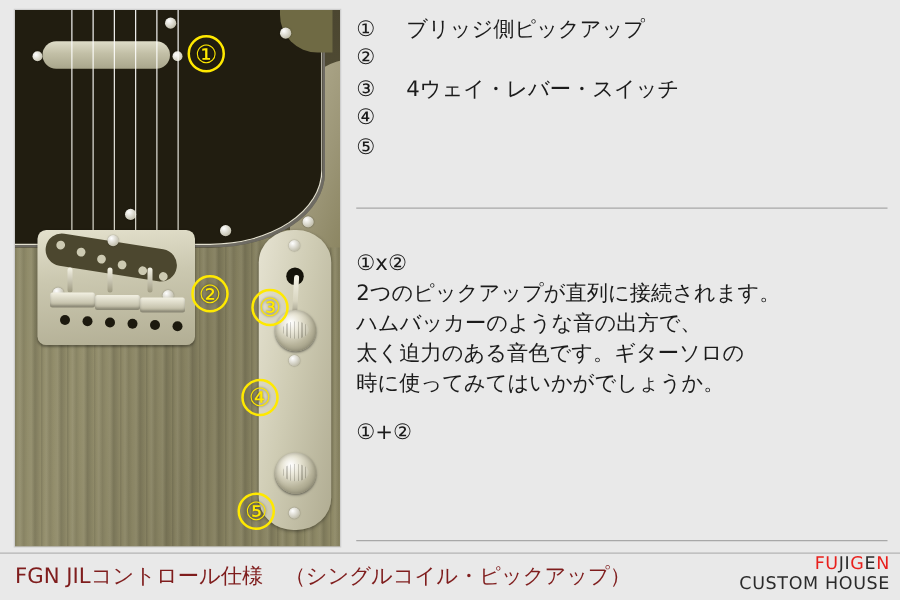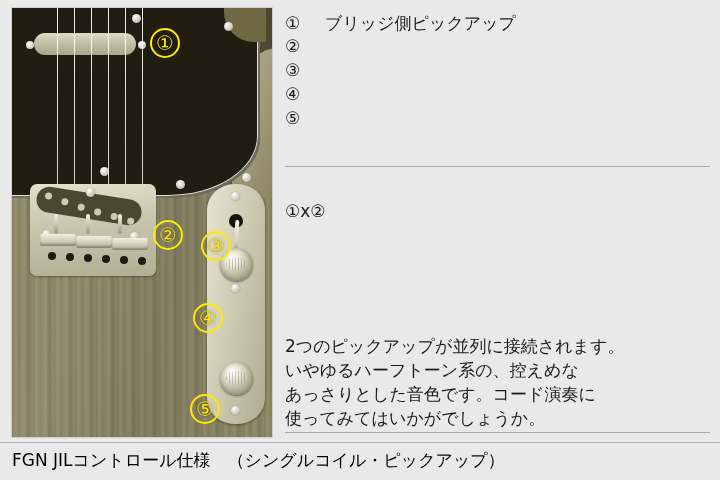--- a/index.html
+++ b/index.html
@@ -319,21 +319,21 @@
     top: 442px;
     width: 720px;
     height: 0;
     border-top: 1px solid #b4b4b4;
   }
   .footer-title {
     position: absolute;
     left: 12px;
     top: 449px;
     font-size: 17px;
-    color: #000000;
+    color: #7f1d1d;
     white-space: pre;
   }
   .brand {
     position: absolute;
     right: 8px;
     top: 443px;
     text-align: right;
     line-height: 16px;
   }
   .brand-top {
@@ -431,42 +431,47 @@
     <div class="legend">
       <div class="legend-row">
         <span class="legend-num">①</span>
         <span class="legend-label">ブリッジ側ピックアップ</span>
       </div>
       <div class="legend-row">
         <span class="legend-num">②</span>
       </div>
       <div class="legend-row">
         <span class="legend-num">③</span>
+        <span class="legend-label">4ウェイ・レバー・スイッチ</span>
       </div>
       <div class="legend-row">
         <span class="legend-num">④</span>
       </div>
       <div class="legend-row">
         <span class="legend-num">⑤</span>
       </div>
     </div>
 
     <div class="divider top"></div>
 
     <div class="block series">
-      <span class="head">①x②</span>
+      <span class="head">①x②</span><span>2つのピックアップが直列に接続されます。
+ハムバッカーのような音の出方で、
+太く迫力のある音色です。ギターソロの
+時に使ってみてはいかがでしょうか。</span>
     </div>
 
     <div class="block parallel">
-      <span>2つのピックアップが並列に接続されます。
-いやゆるハーフトーン系の、控えめな
-あっさりとした音色です。コード演奏に
-使ってみてはいかがでしょうか。</span>
+      <span class="head">①+②</span>
     </div>
 
     <div class="divider bottom"></div>
   </div>
 
   <div class="footer-rule"></div>
   <div class="footer-title">FGN JILコントロール仕様　（シングルコイル・ピックアップ）</div>
 
+  <div class="brand">
+    <div class="brand-top"><span id="brand-parts"><span class="r">FU</span><span>JI</span><span class="r">G</span><span>E</span><span class="r">N</span></span></div>
+    <div class="brand-bottom">CUSTOM HOUSE</div>
+  </div>
 
 </div>
 
 </body></html>

